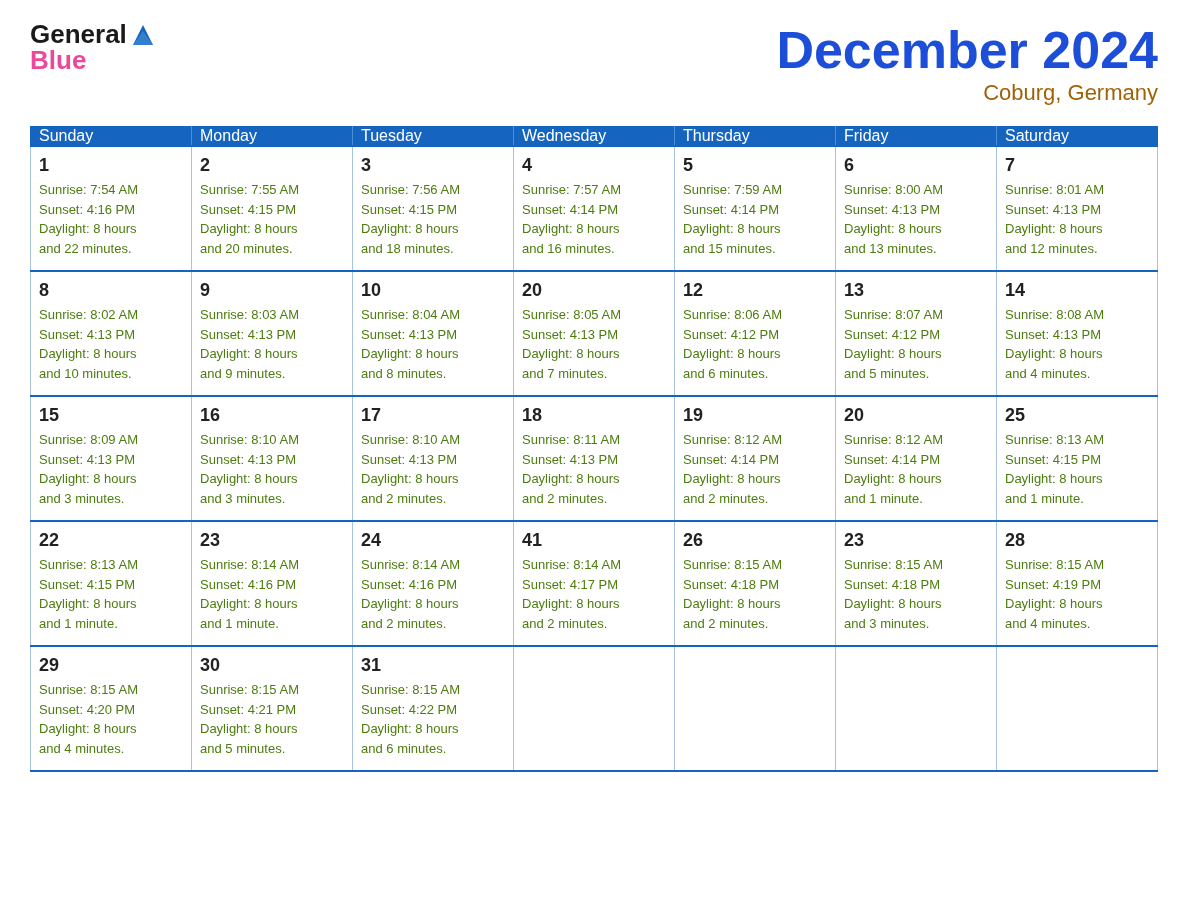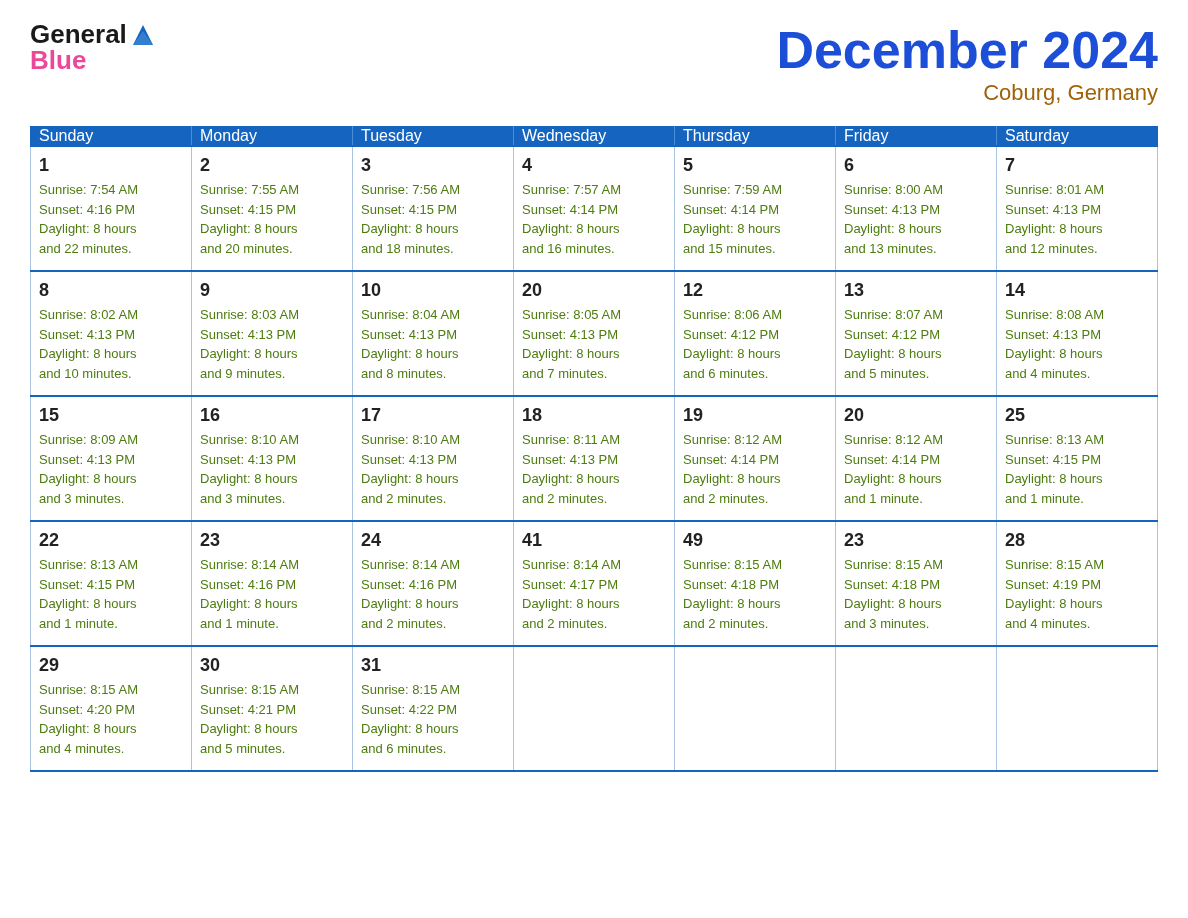--- a/index.html
+++ b/index.html
@@ -347,21 +347,21 @@
         <td>
         <span class="day-number">41</span>
         <div class="day-info">
           Sunrise: 8:14 AM<br>
           Sunset: 4:17 PM<br>
           Daylight: 8 hours<br>
           and 2 minutes.
         </div>
       </td>
         <td>
-        <span class="day-number">49</span>
+        <span class="day-number">26</span>
         <div class="day-info">
           Sunrise: 8:15 AM<br>
           Sunset: 4:18 PM<br>
           Daylight: 8 hours<br>
           and 2 minutes.
         </div>
       </td>
         <td>
         <span class="day-number">23</span>
         <div class="day-info">

